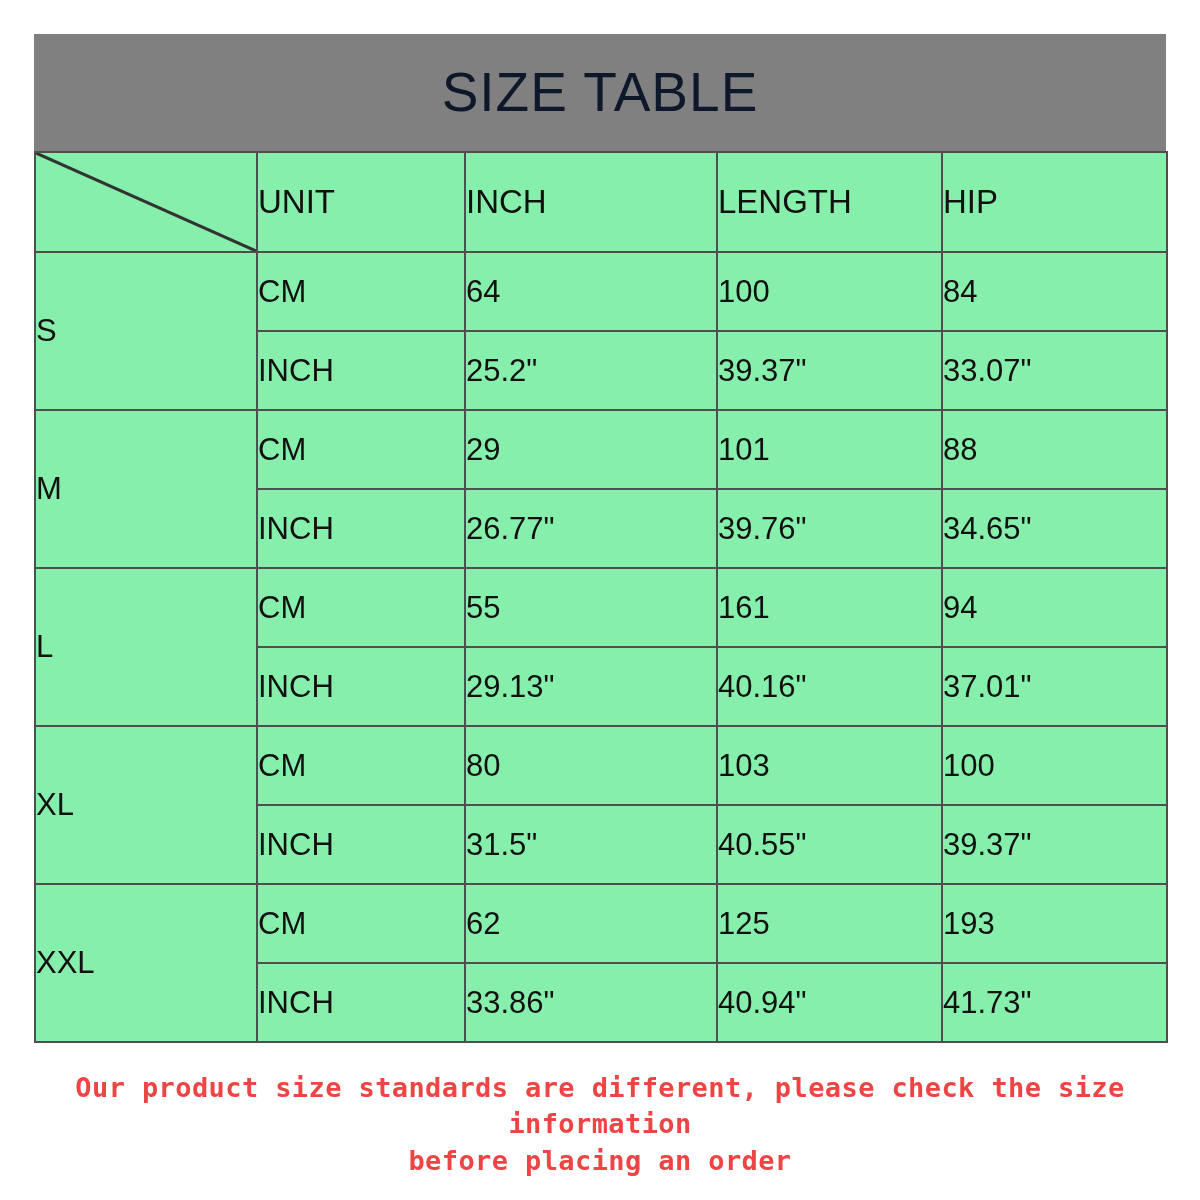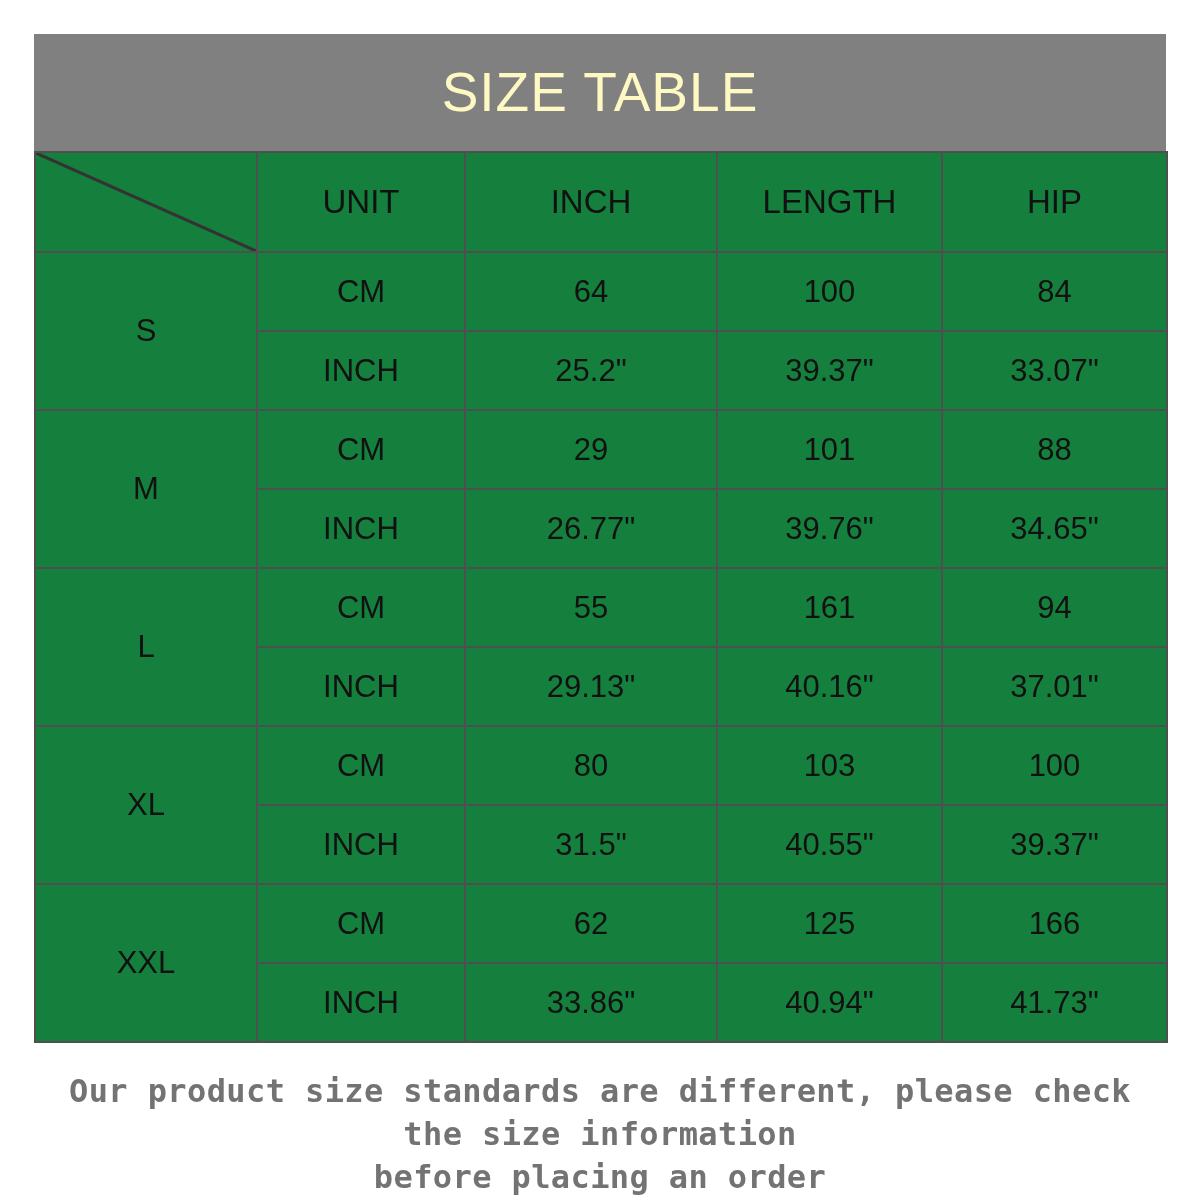--- a/index.html
+++ b/index.html
@@ -30,39 +30,38 @@
     width: 1132px;
     height: 117px;
     background: #808080;
     display: flex;
     align-items: center;
     justify-content: center;
   }
   .title-text {
     font-size: 55px;
     font-weight: 400;
-    color: #fef9c3;
+    color: #0f172a;
     letter-spacing: 1px;
     line-height: 1;
     font-family: "Liberation Sans", sans-serif;
   }
 
   
   .size-table {
     position: absolute;
     left: 34px;
     top: 151px;
     width: 1132px;
     border-collapse: collapse;
     table-layout: fixed;
   }
   .size-table td {
     border: 2px solid #4f4f4f;
-    background: #15803d;
-    text-align: center;
+    background: #86efac;
     vertical-align: middle;
     color: #111111;
     font-size: 31px;
     font-weight: 400;
     padding: 0;
     font-family: "Liberation Sans", sans-serif;
   }
   .col-size   { width: 222px; }
   .col-unit   { width: 208px; }
   .col-waist  { width: 252px; }
@@ -97,23 +96,23 @@
   }
 
   
   .footer-note {
     position: absolute;
     left: 40px;
     top: 1070px;
     width: 1120px;
     text-align: center;
     font-family: "DejaVu Sans Mono", monospace;
-    font-size: 32px;
+    font-size: 27px;
     font-weight: bold;
-    color: #737373;
+    color: #ef4444;
     line-height: 1.35;
     letter-spacing: 0.4px;
   }
   .footer-line-2 {
     display: block;
   }
 </style>
 </head>
 <body>
 
@@ -198,21 +197,21 @@
         <td class="value-cell">31.5"</td>
         <td class="value-cell">40.55"</td>
         <td class="value-cell">39.37"</td>
       </tr>
 
       <tr class="data-row">
         <td class="size-cell" rowspan="2">XXL</td>
         <td class="unit-cell">CM</td>
         <td class="value-cell">62</td>
         <td class="value-cell">125</td>
-        <td class="value-cell">166</td>
+        <td class="value-cell">193</td>
       </tr>
       <tr class="data-row">
         <td class="unit-cell">INCH</td>
         <td class="value-cell">33.86"</td>
         <td class="value-cell">40.94"</td>
         <td class="value-cell">41.73"</td>
       </tr>
     </tbody>
   </table>
 

